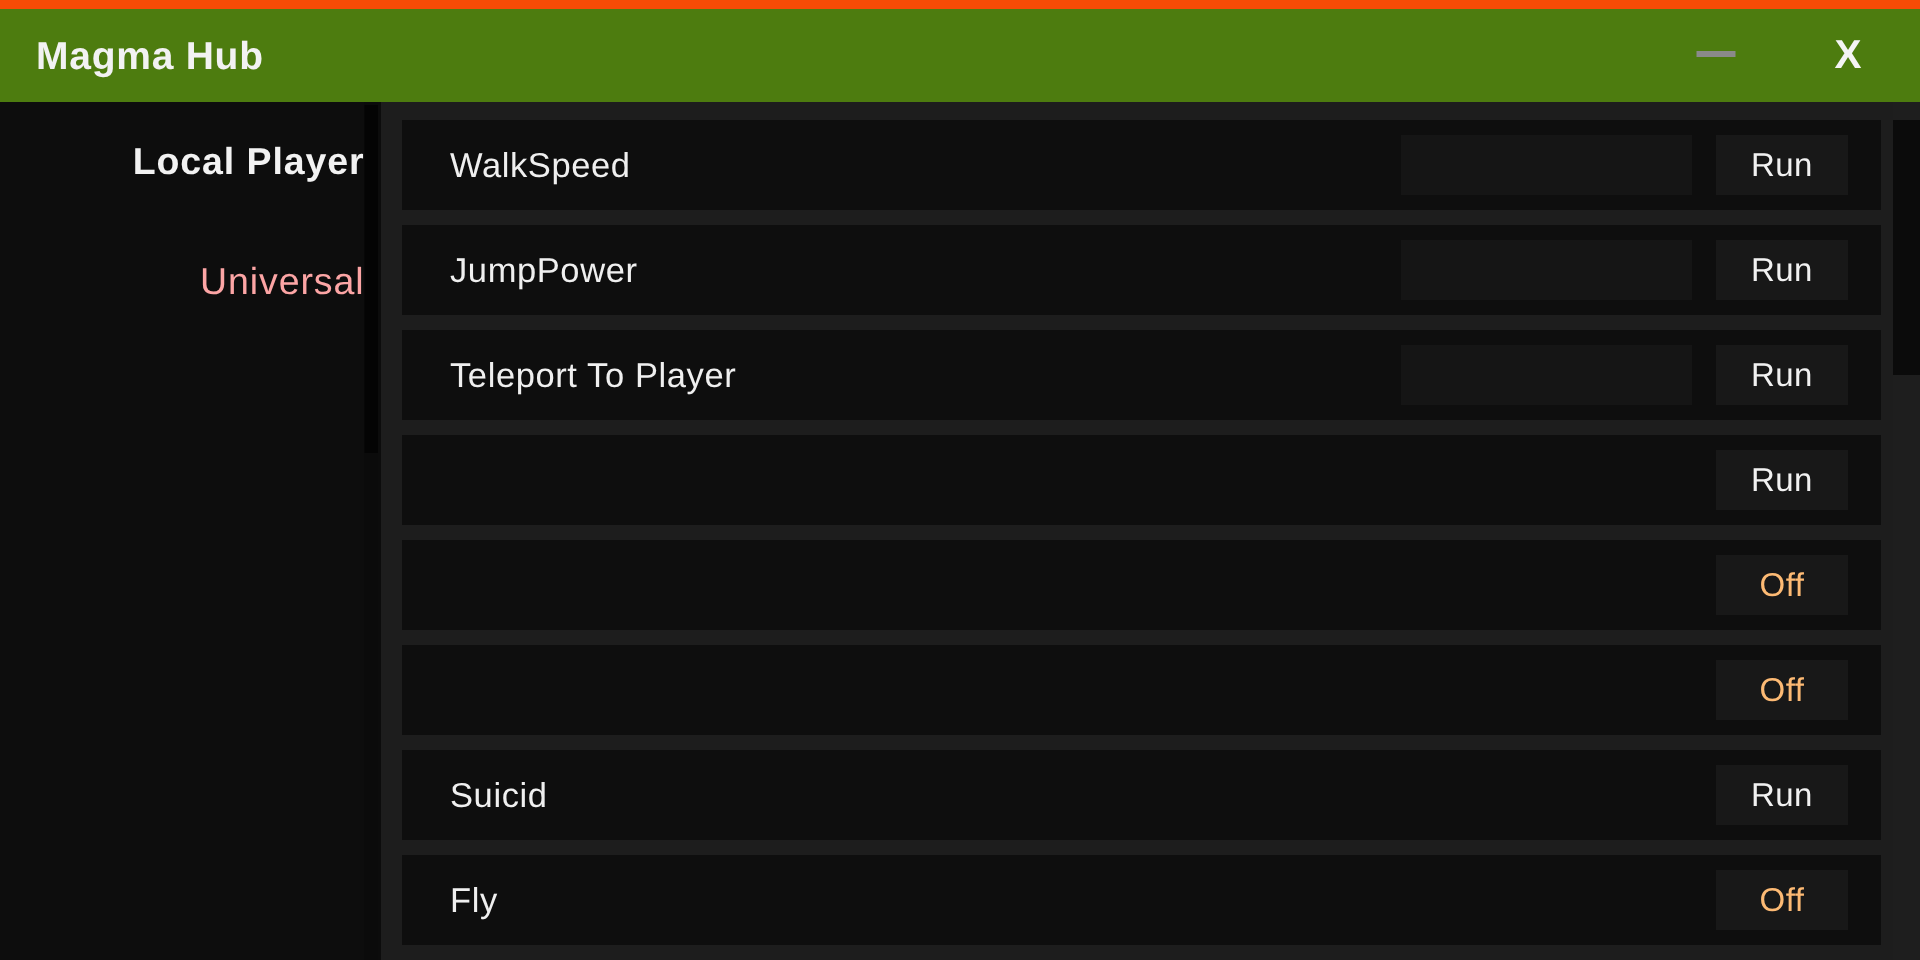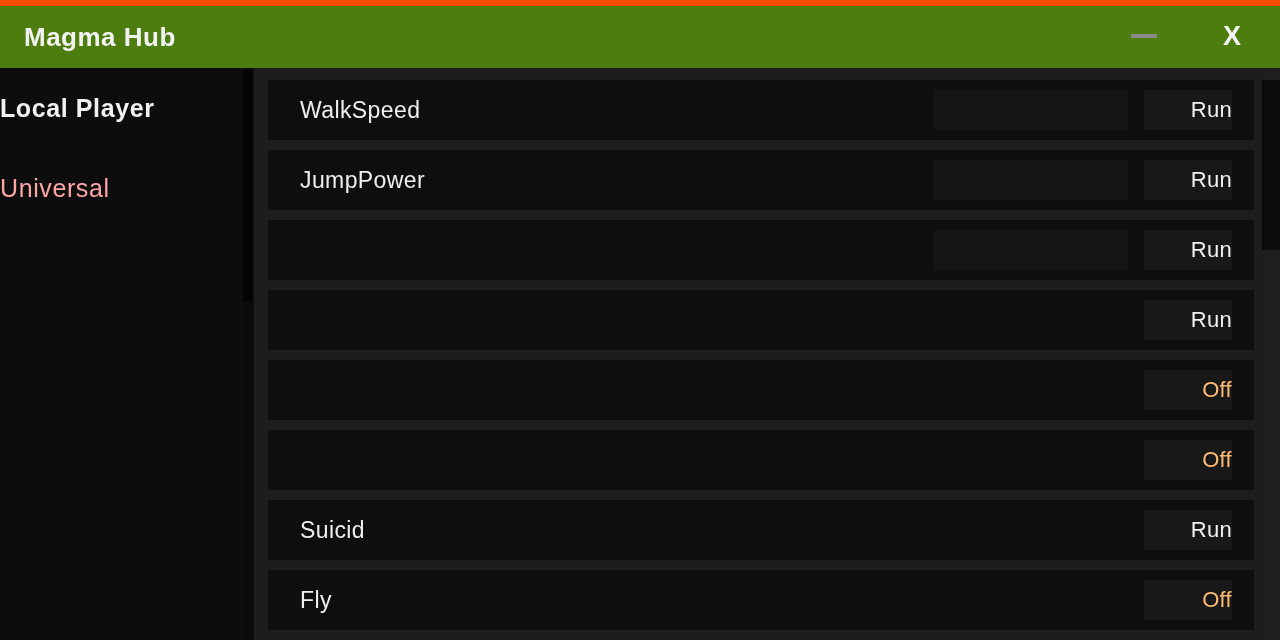--- a/index.html
+++ b/index.html
@@ -85,21 +85,21 @@
     height: 572px;
     background: #0d0d0d;
   }
   .side-tab {
     position: absolute;
     left: 0;
     width: 243px;
     height: 46px;
     display: flex;
     align-items: center;
-    justify-content: flex-start;
+    justify-content: flex-end;
     cursor: pointer;
     user-select: none;
     white-space: nowrap;
   }
   .side-tab .side-label {
     font-size: 25px;
     letter-spacing: 0.6px;
   }
   .side-tab.active .side-label {
     color: #f2f2f2;
@@ -177,21 +177,21 @@
   }
   .row-action {
     position: absolute;
     right: 22px;
     top: 10px;
     width: 88px;
     height: 40px;
     background: #181818;
     display: flex;
     align-items: center;
-    justify-content: flex-end;
+    justify-content: center;
     cursor: pointer;
     user-select: none;
   }
   .row-action .action-label {
     font-size: 22px;
     letter-spacing: 0.3px;
     white-space: nowrap;
   }
   .row-action.state-run .action-label { color: #f1f1f1; }
   .row-action.state-off .action-label { color: #fdba74; }
@@ -257,20 +257,21 @@
 
       <div class="row">
         <span class="row-label">JumpPower</span>
         <input class="row-input" type="text" placeholder="" style="">
         <div class="row-action state-run">
           <span class="action-label">Run</span>
         </div>
       </div>
 
       <div class="row">
+        <span class="row-label">Teleport To Player</span>
         <input class="row-input" type="text" placeholder="" style="">
         <div class="row-action state-run">
           <span class="action-label">Run</span>
         </div>
       </div>
 
       <div class="row">
         <div class="row-action state-run">
           <span class="action-label">Run</span>
         </div>

